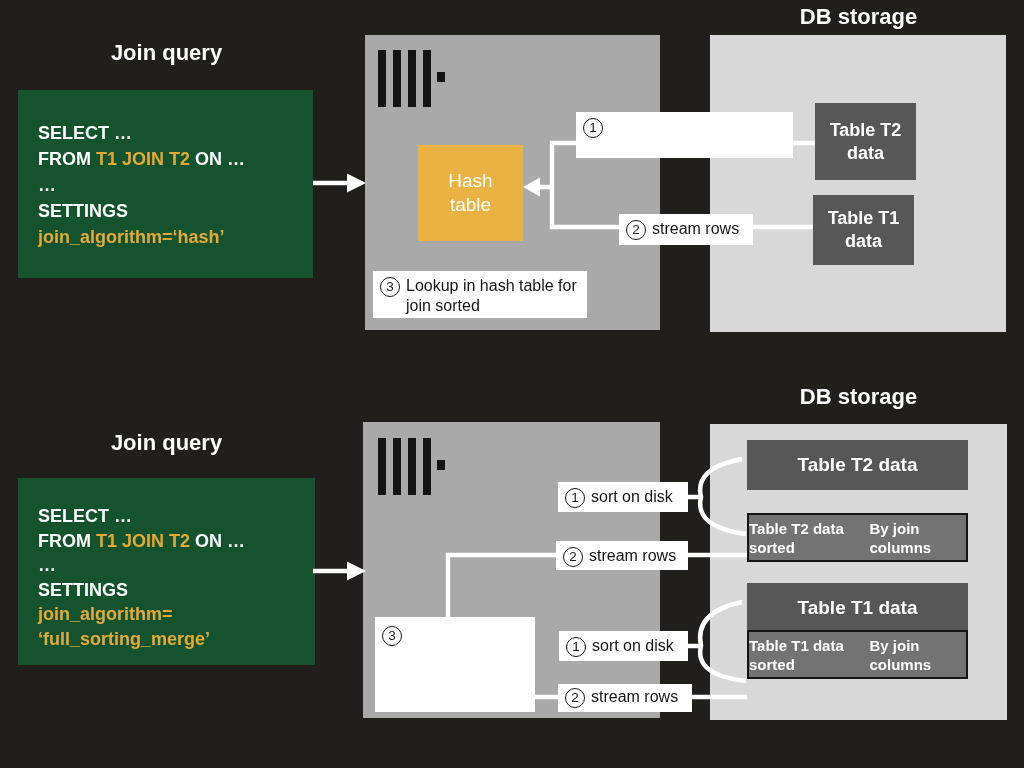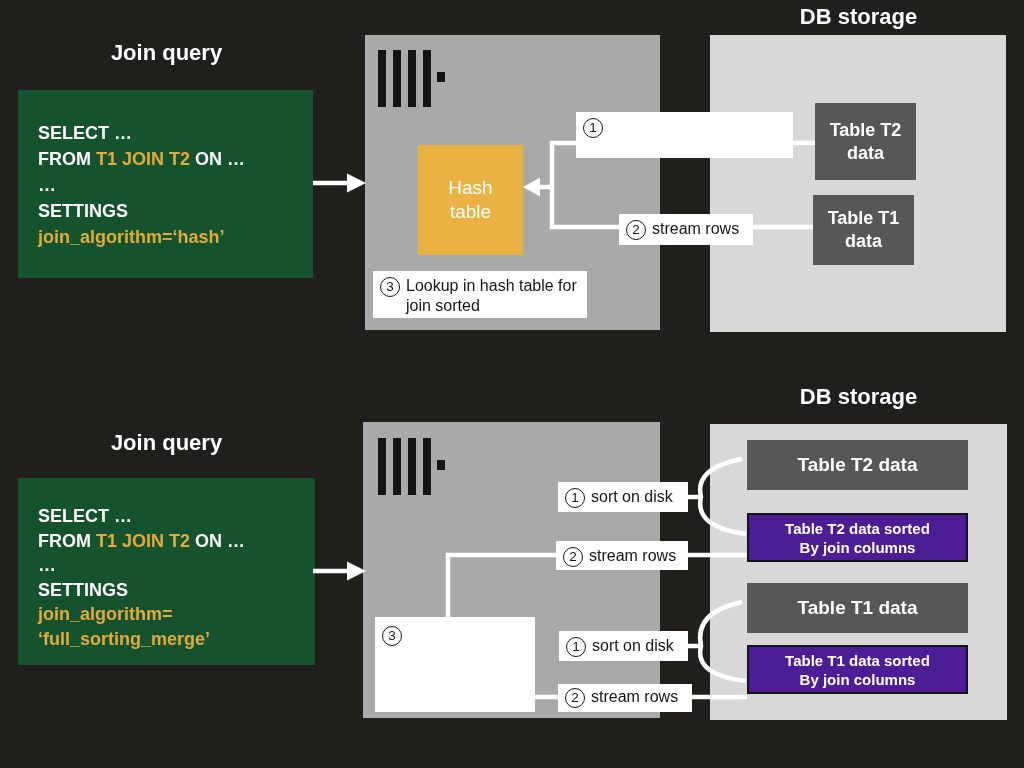--- a/index.html
+++ b/index.html
@@ -24,21 +24,21 @@
   .hashbox span { color:#ffffff; font-size:19px; font-weight:400; line-height:24px; text-align:center; width:64px; }
 
   .dbbox { background:#d8d8d8; }
 
   .tblsmall { background:#575757; display:flex; align-items:center; justify-content:center; }
   .tblsmall span { color:#ffffff; font-size:18px; font-weight:700; line-height:23px; text-align:center; width:86px; }
 
   .tblwide { background:#575757; display:flex; align-items:center; justify-content:center; }
   .tblwide span { color:#ffffff; font-size:19px; font-weight:700; }
 
-  .sorted { background:#4c1d95; border:2.5px solid #141414; display:flex; flex-direction:column; align-items:center; justify-content:center; }
+  .sorted { background:#737373; border:2.5px solid #141414; display:flex; flex-direction:row; align-items:center; justify-content:center; }
   .sorted span { color:#ffffff; font-size:15px; font-weight:700; line-height:19px; }
 
   .callout { background:#ffffff; display:flex; align-items:flex-start; padding:5px 6px 4px 7px; }
   .callout .circ { flex:0 0 auto; width:20px; height:20px; border:1.7px solid #161616; border-radius:50%;
                    display:flex; align-items:center; justify-content:center;
                    font-size:13.5px; color:#161616; margin-right:6px; margin-top:0.5px; }
   .callout .ctext { color:#161616; font-size:16px; line-height:20px; }
 
   svg.wires { position:absolute; left:0; top:0; pointer-events:none; }
 </style>
@@ -74,21 +74,21 @@
   <div class="abs dbbox" style="left:710px; top:35px; width:296px; height:297px;"></div>
 
   <div class="abs tblsmall" style="left:815px; top:103px; width:101px; height:77px;">
     <span>Table T2 data</span>
   </div>
 
   <div class="abs tblsmall" style="left:813px; top:195px; width:101px; height:70px;">
     <span>Table T1 data</span>
   </div>
 
-  <div class="abs hashbox" style="left:418px; top:145px; width:105px; height:110px;align-items:center;">
+  <div class="abs hashbox" style="left:418px; top:145px; width:105px; height:96px;align-items:center;">
     <span>Hash table</span>
   </div>
 
   <div class="abs heading" style="left:18px; top:430px; width:297px;">Join query</div>
 
   <div class="abs heading" style="left:710px; top:384px; width:297px;">DB storage</div>
 
   <div class="abs qbox" style="left:18px; top:478px; width:297px; height:187px;">
     <div class="code" style="padding:26px 0 0 20px; line-height:24.5px;">
       <div>SELECT …</div>
@@ -118,21 +118,21 @@
 
   <div class="abs sorted" style="left:747px; top:513px; width:221px; height:49px;">
     <span>Table T2 data sorted</span>
     <span>By join columns</span>
   </div>
 
   <div class="abs tblwide" style="left:747px; top:583px; width:221px; height:50px;">
     <span>Table T1 data</span>
   </div>
 
-  <div class="abs sorted" style="left:747px; top:645px; width:221px; height:49px;">
+  <div class="abs sorted" style="left:747px; top:630px; width:221px; height:49px;">
     <span>Table T1 data sorted</span>
     <span>By join columns</span>
   </div>
 
   <svg class="wires" width="1024" height="768" viewBox="0 0 1024 768">
     <g stroke="#ffffff" stroke-width="4.5" fill="none">
 
       <path d="M313 183 H352"></path>
 
       <path d="M815 143 H552 V227 H813"></path>

